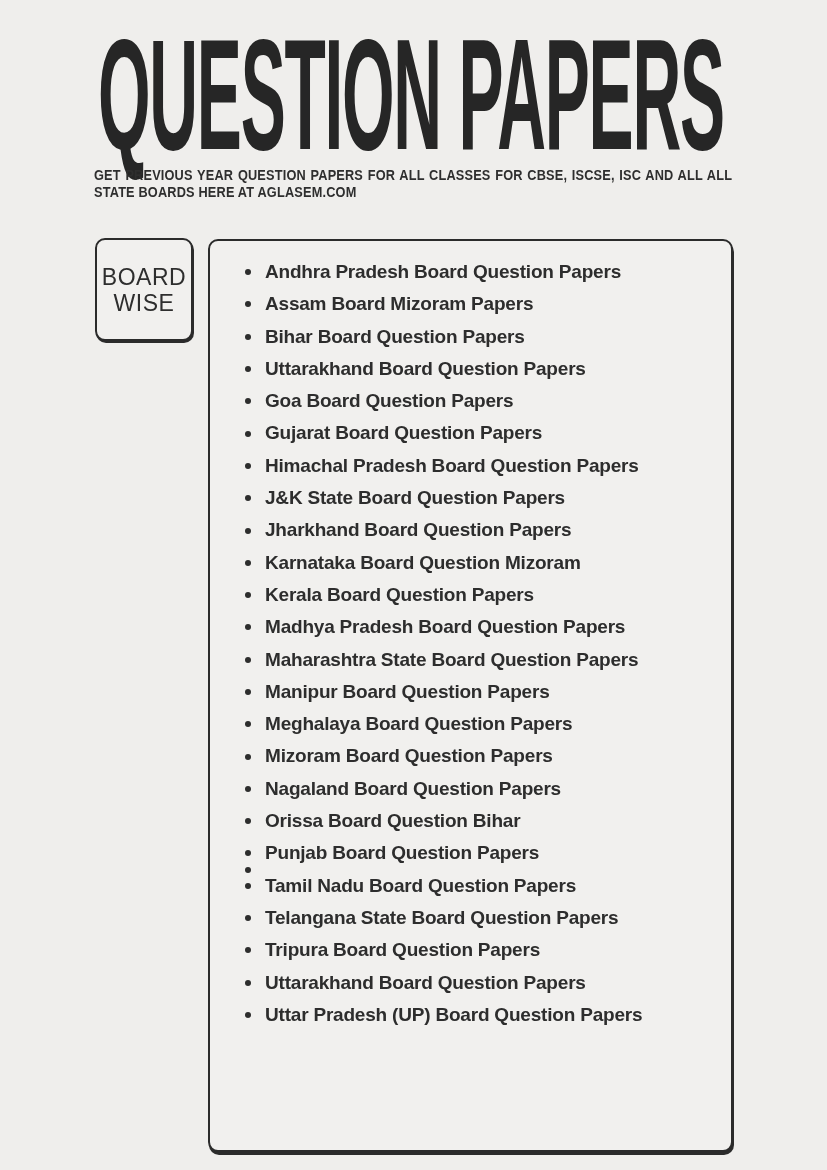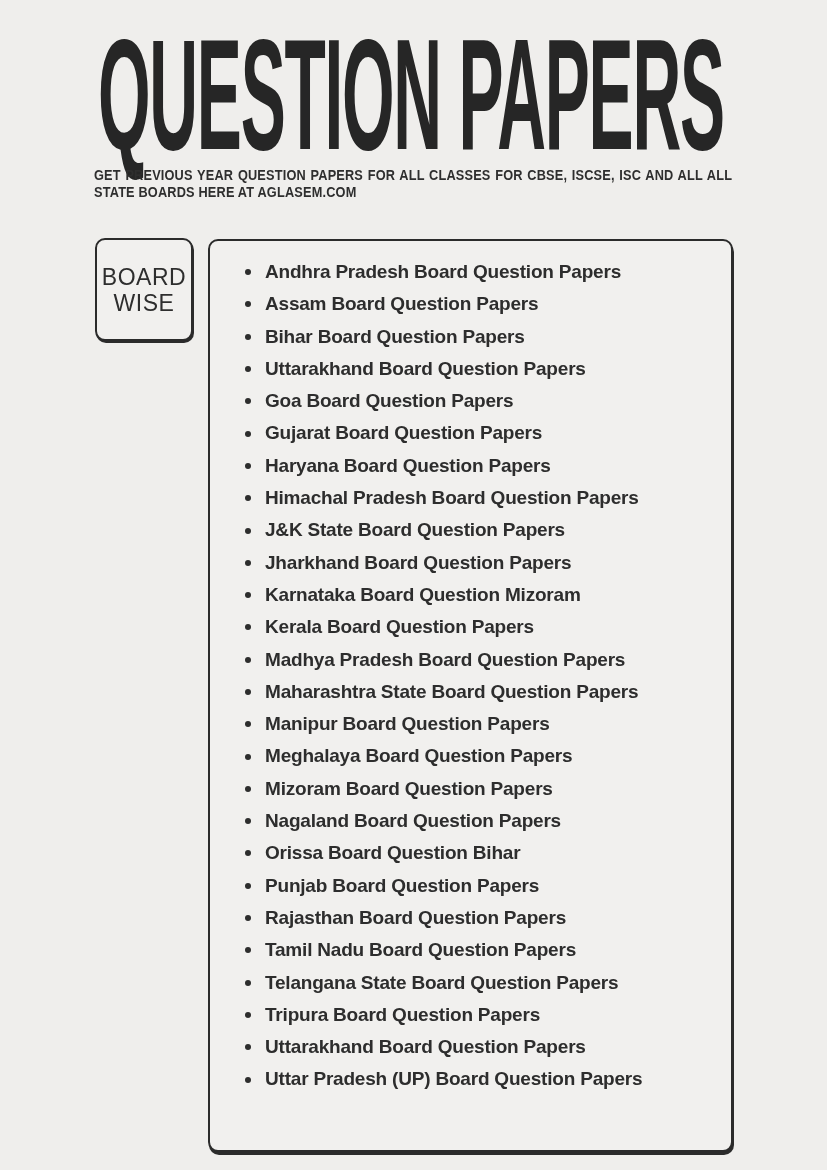--- a/index.html
+++ b/index.html
@@ -142,21 +142,21 @@
 <div class="list-panel">
   <ul class="board-list">
 
       <li>
         <span class="bullet"></span>
         <span>Andhra Pradesh Board Question Papers</span>
       </li>
 
       <li>
         <span class="bullet"></span>
-        <span>Assam Board Question Papers</span>
+        <span>Assam Board Mizoram Papers</span>
       </li>
 
       <li>
         <span class="bullet"></span>
         <span>Bihar Board Question Papers</span>
       </li>
 
       <li>
         <span class="bullet"></span>
         <span>Uttarakhand Board Question Papers</span>
@@ -165,24 +165,20 @@
       <li>
         <span class="bullet"></span>
         <span>Goa Board Question Papers</span>
       </li>
 
       <li>
         <span class="bullet"></span>
         <span>Gujarat Board Question Papers</span>
       </li>
 
-      <li>
-        <span class="bullet"></span>
-        <span>Haryana Board Question Papers</span>
-      </li>
 
       <li>
         <span class="bullet"></span>
         <span>Himachal Pradesh Board Question Papers</span>
       </li>
 
       <li>
         <span class="bullet"></span>
         <span>J&amp;K State Board Question Papers</span>
       </li>
@@ -237,21 +233,20 @@
         <span>Orissa Board Question Bihar</span>
       </li>
 
       <li>
         <span class="bullet"></span>
         <span>Punjab Board Question Papers</span>
       </li>
 
       <li>
         <span class="bullet"></span>
-        <span>Rajasthan Board Question Papers</span>
       </li>
 
       <li>
         <span class="bullet"></span>
         <span>Tamil Nadu Board Question Papers</span>
       </li>
 
       <li>
         <span class="bullet"></span>
         <span>Telangana State Board Question Papers</span>

